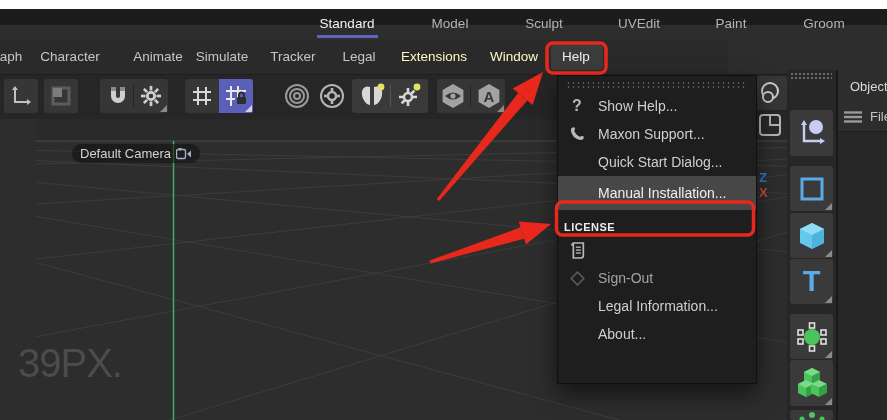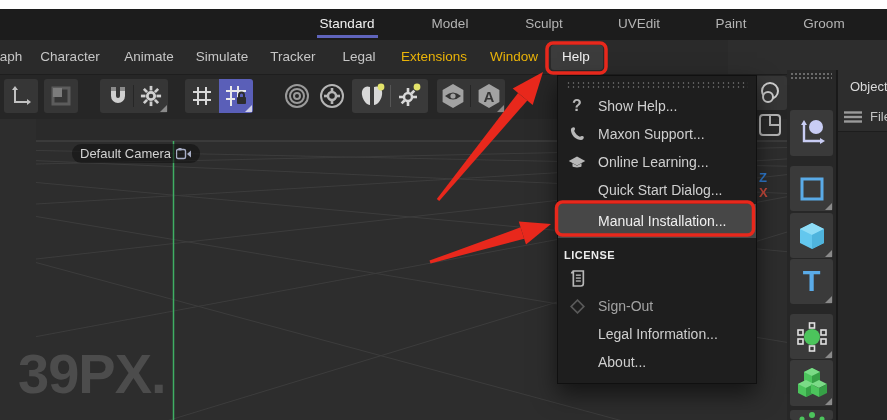--- a/index.html
+++ b/index.html
@@ -3,44 +3,44 @@
 <meta charset="utf-8">
 <style>
   * { margin:0; padding:0; box-sizing:border-box; }
   html,body { width:887px; height:420px; overflow:hidden; }
   body { position:relative; background:#2d2d2d; font-family:"Liberation Sans", sans-serif; color:#c8c8c8; }
 
   .abs { position:absolute; }
 
   
   .white-strip { left:0; top:0; width:887px; height:9px; background:#ffffff; }
-  .tabbar { left:0; top:9px; width:887px; height:31px; background:#1c1c1c;padding-left:44px; }
+  .tabbar { left:0; top:9px; width:887px; height:16px; background:#1c1c1c;padding-left:44px; }
   .tab { position:absolute; top:7px; transform:translateX(-50%); font-size:13.5px; color:#b4b4b4; white-space:nowrap; cursor:default; }
   .tab.active { color:#f2f2f2; }
   .tab-underline { position:absolute; top:26px; left:317px; width:61px; height:3px; background:#5f64bc; }
 
   .menubar { left:0; top:40px; width:728px; height:34px; background:#2a2a2a;text-decoration:underline; }
   .mitem { position:absolute; top:9px; transform:translateX(-50%); font-size:13.5px; color:#c6c6c6; white-space:nowrap; }
-  .mitem.plugin { color:#eab308; }
+  .mitem.plugin { color:#fef9c3; }
   .mitem.open { color:#f0f0f0; }
   .help-bg { position:absolute; left:551px; top:5px; width:52px; height:25px; background:#3c3c3c; border-radius:3px; }
 
   
   .toolbar { left:0; top:74px; width:887px; height:45px; background:#262626; border-top:1px solid #1e1e1e; }
   .tile { position:absolute; top:4px; height:34px; background:#363636; border-radius:3px; display:flex; align-items:center; justify-content:center; }
   .tile.flat { background:transparent; }
   .tile.hl { background:#5a5fb8; }
   .corner { position:absolute; right:1px; bottom:1px; width:0; height:0; border-left:7px solid transparent; border-bottom:7px solid #8a8a8a; }
   .vdiv { position:absolute; top:6px; width:1px; height:22px; background:#262626; }
 
   
   .viewport { left:0; top:119px; width:787px; height:301px; background:#2d2d2d; overflow:hidden;padding-left:36px; }
   .cam-label { position:absolute; left:72px; top:25px; display:flex; align-items:center; gap:5px; background:rgba(14,14,14,.55); border-radius:9px; padding:2px 8px; font-size:13px; color:#d2d2d2; }
   .watermark { position:absolute; left:18px; top:222px; display:flex; align-items:baseline; color:#4c4c4c; }
-  .wm-main { font-size:56px; font-weight:700; letter-spacing:-1px; }
+  .wm-main { font-size:40px; font-weight:400; letter-spacing:-1px; }
   .wm-suffix { font-size:33px; font-weight:700; letter-spacing:2px; }
 
   
   .sphere-tile { left:753px; top:76px; width:34px; height:34px; background:#363636; border-radius:3px; display:flex; align-items:center; justify-content:center; }
   .layout-ic { left:757px; top:112px; }
   .axis-z { left:759px; top:170px; font-size:13px; font-weight:bold; color:#2f7bd0; }
   .axis-x { left:759px; top:185px; font-size:13px; font-weight:bold; color:#c84a3c; }
 
   
   .help-menu { left:557px; top:75px; width:200px; height:309px; background:#1e1e1e; border:1px solid #101010; box-shadow:0 10px 22px rgba(0,0,0,.55); z-index:20; padding-top:4px; }
@@ -79,21 +79,21 @@
   <span class="tab" style="left:639px">UVEdit</span>
   <span class="tab" style="left:731px">Paint</span>
   <span class="tab" style="left:824px">Groom</span>
   <div class="tab-underline"></div>
 </div>
 
 <div class="abs menubar">
   <div class="help-bg"></div>
   <span class="mitem" style="left:11px">aph</span>
   <span class="mitem" style="left:70px">Character</span>
-  <span class="mitem" style="left:149px">Animate</span>
+  <span class="mitem" style="left:158px">Animate</span>
   <span class="mitem" style="left:222px">Simulate</span>
   <span class="mitem" style="left:293px">Tracker</span>
   <span class="mitem" style="left:359px">Legal</span>
   <span class="mitem plugin" style="left:434px">Extensions</span>
   <span class="mitem plugin" style="left:514px">Window</span>
   <span class="mitem open" style="left:576px">Help</span>
 </div>
 
 <div class="abs toolbar">
 
@@ -269,29 +269,20 @@
   </div>
   <div class="hm-row">
     <span class="hm-ico">
       <svg width="16" height="16" viewBox="0 0 24 24">
           <path d="M4 3 C7 0.5 9.5 2 9 5 L7.8 7.6 C9.5 11.5 12.5 14.5 16.4 16.2 L19 15 C22 14.5 23.5 17 21 20 C19 22.5 12 20.5 7.5 16.5 C3.5 12 1.5 5 4 3 Z" fill="#b8b8b8"></path>
         </svg>
     </span>
     <span>Maxon Support...</span>
   </div>
   <div class="hm-row">
-    <span class="hm-ico">
-      <svg width="18" height="15" viewBox="0 0 24 20">
-          <path d="M12 2 L23 8 L12 14 L1 8 Z" fill="#b8b8b8"></path>
-          <path d="M6 11 v4 c0 2 12 2 12 0 v-4 l-6 3.2 Z" fill="#b8b8b8"></path>
-        </svg>
-    </span>
-    <span>Online Learning...</span>
-  </div>
-  <div class="hm-row">
     <span>Quick Start Dialog...</span>
   </div>
   <div class="hm-row manual">
     <span>Manual Installation...</span>
   </div>
   <div class="hm-section">LICENSE</div>
   <div class="hm-row">
     <span class="hm-ico">
       <svg width="15" height="17" viewBox="0 0 18 20">
           <path d="M4 1 H16 V16 c0 2 -1.5 3 -3 3 H4 Z" fill="none" stroke="#b8b8b8" stroke-width="2"></path>

